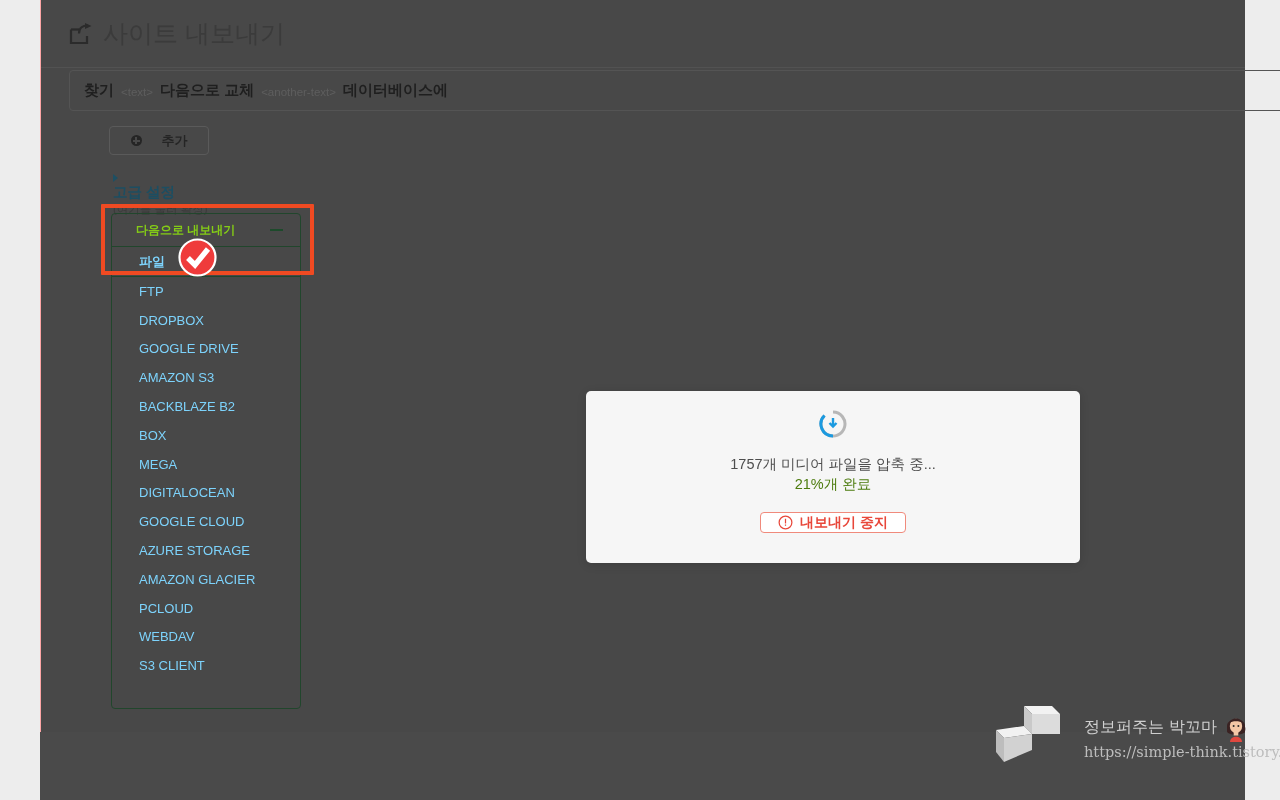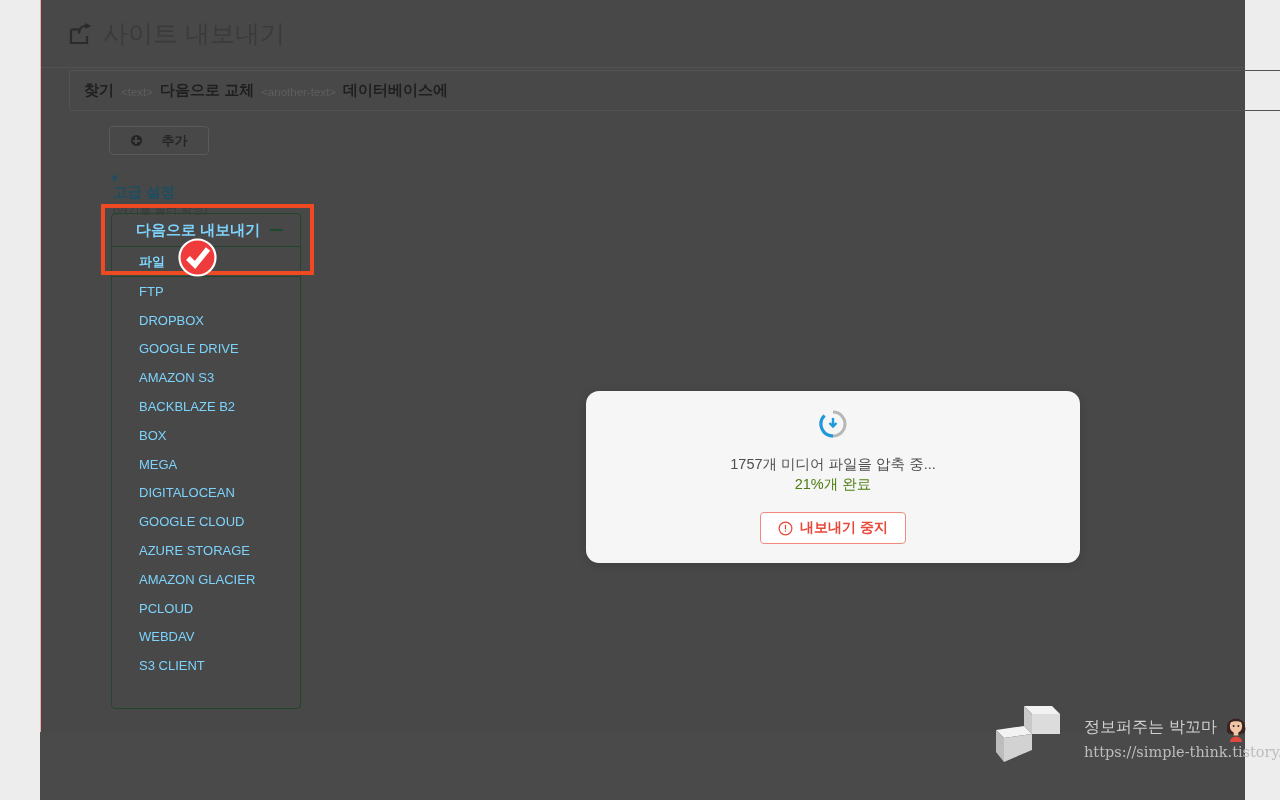--- a/index.html
+++ b/index.html
@@ -185,23 +185,23 @@
     height: 33px;
     border-bottom: 1px solid #21462c;
     display: flex;
     align-items: center;
     justify-content: space-between;
     padding: 0 17px 0 24px;
     box-sizing: border-box;
     cursor: pointer;
   }
   .dest-header-label {
-    font-size: 15px;
+    font-size: 12px;
     font-weight: bold;
-    color: #7dd3fc;
+    color: #84cc16;
     white-space: nowrap;
   }
   .dest-minus {
     width: 13px;
     height: 2.5px;
     background: #1d4a2b;
     flex: none;
   }
   .dest-item {
     height: 28.8px;
@@ -244,21 +244,21 @@
   }
 
   
   .modal {
     position: absolute;
     left: 586px;
     top: 391px;
     width: 494px;
     height: 172px;
     background: #f6f6f6;
-    border-radius: 13px;
+    border-radius: 5px;
     box-shadow: 0 2px 10px rgba(0,0,0,0.14);
     display: flex;
     flex-direction: column;
     align-items: center;
     box-sizing: border-box;
     padding-top: 18px;
   }
   .spinner {
     width: 30px;
     height: 30px;
@@ -274,21 +274,21 @@
   }
   .modal-sub {
     margin-top: 1px;
     font-size: 14.5px;
     color: #4d7c0f;
     text-align: center;
     white-space: nowrap;
   }
   .stop-btn {
     margin-top: 18px;
-    height: 32px;
+    height: 21px;
     padding: 0 17px;
     border: 1px solid #f08a7c;
     border-radius: 4px;
     background: #ffffff;
     color: #e8473a;
     font-size: 14px;
     font-weight: bold;
     font-family: inherit;
     display: flex;
     align-items: center;

